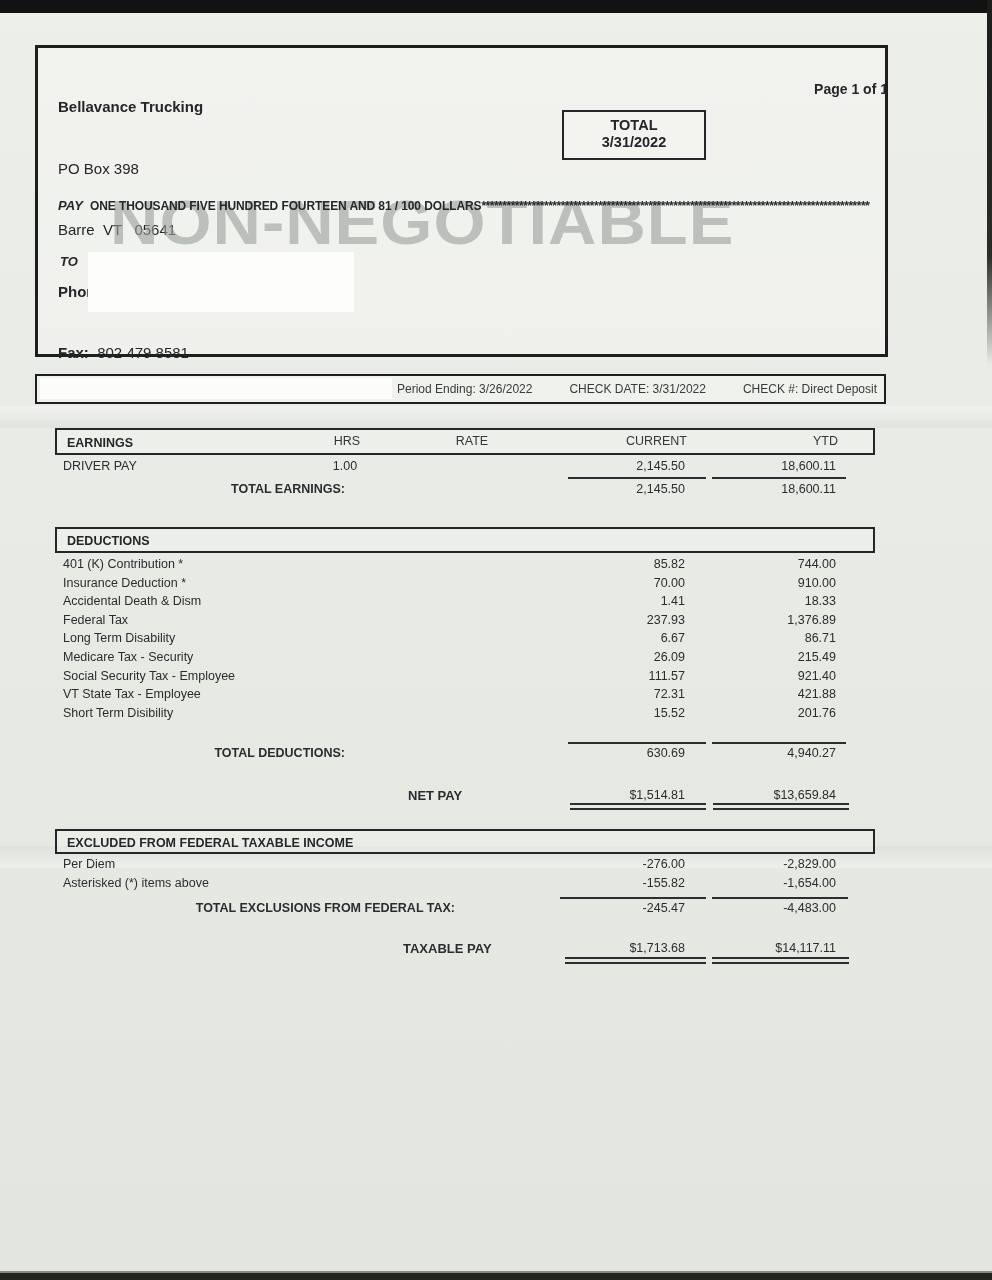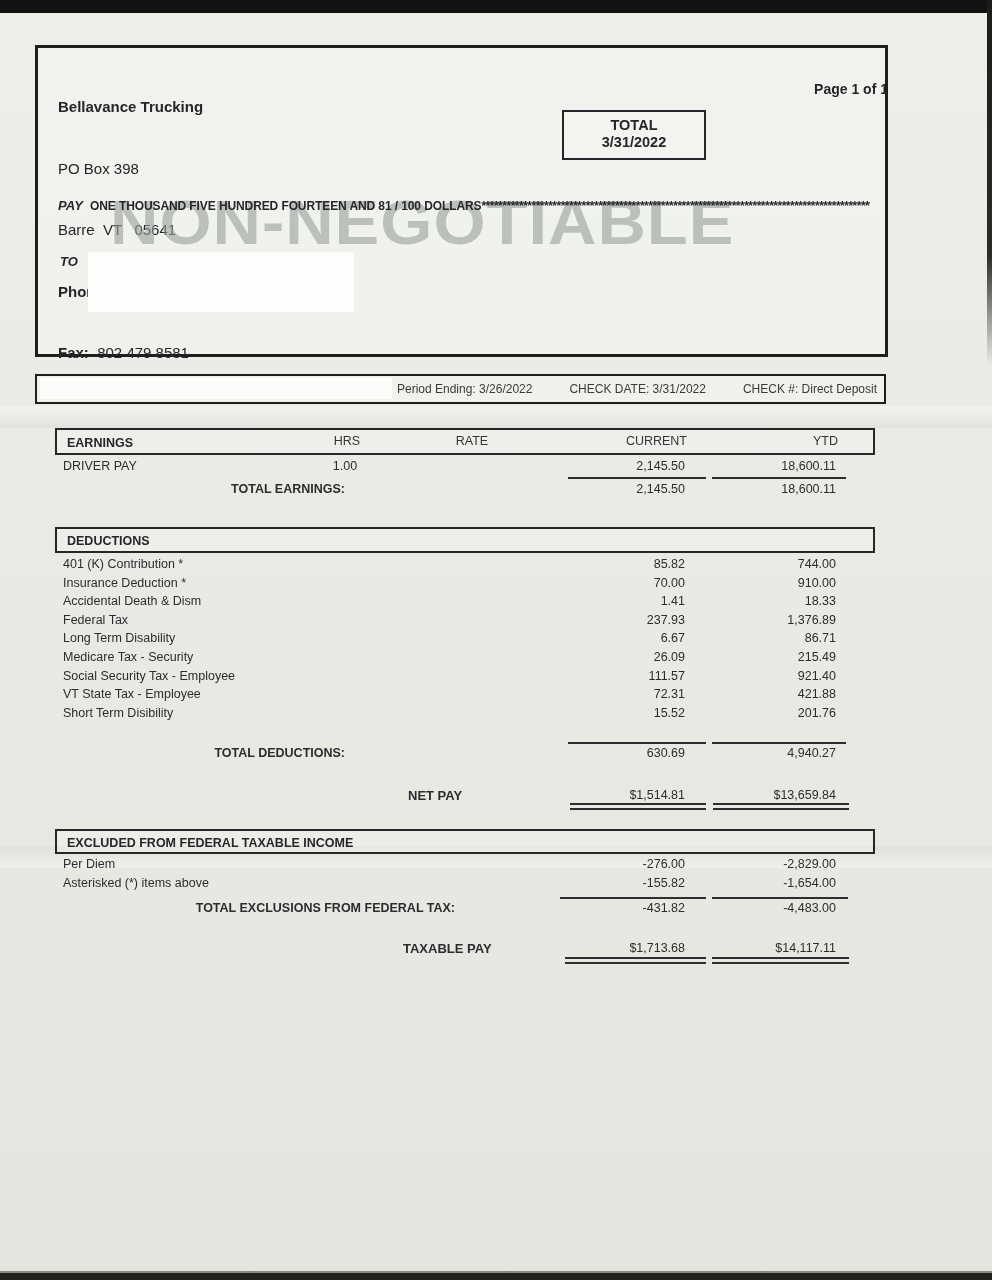--- a/index.html
+++ b/index.html
@@ -219,21 +219,21 @@
     <div class="trow">
         <span class="rl">Asterisked (*) items above</span>
         <span class="rc">-155.82</span>
         <span class="ry">-1,654.00</span>
       </div>
   </div>
   <div class="abs sline" style="left:560px;top:897px;width:146px;"></div>
   <div class="abs sline" style="left:712px;top:897px;width:136px;"></div>
   <div class="abs trow" style="top:901px;">
     <span class="tl-wide">TOTAL EXCLUSIONS FROM FEDERAL TAX:</span>
-    <span class="rc">-431.82</span>
+    <span class="rc">-245.47</span>
     <span class="ry">-4,483.00</span>
   </div>
 
   <div class="abs trow" style="top:941px;">
     <span class="nl" style="left:305px;">TAXABLE PAY</span>
     <span class="rc">$1,713.68</span>
     <span class="ry">$14,117.11</span>
   </div>
   <div class="abs dline" style="left:565px;top:957px;width:141px;"></div>
   <div class="abs dline" style="left:712px;top:957px;width:137px;"></div>

